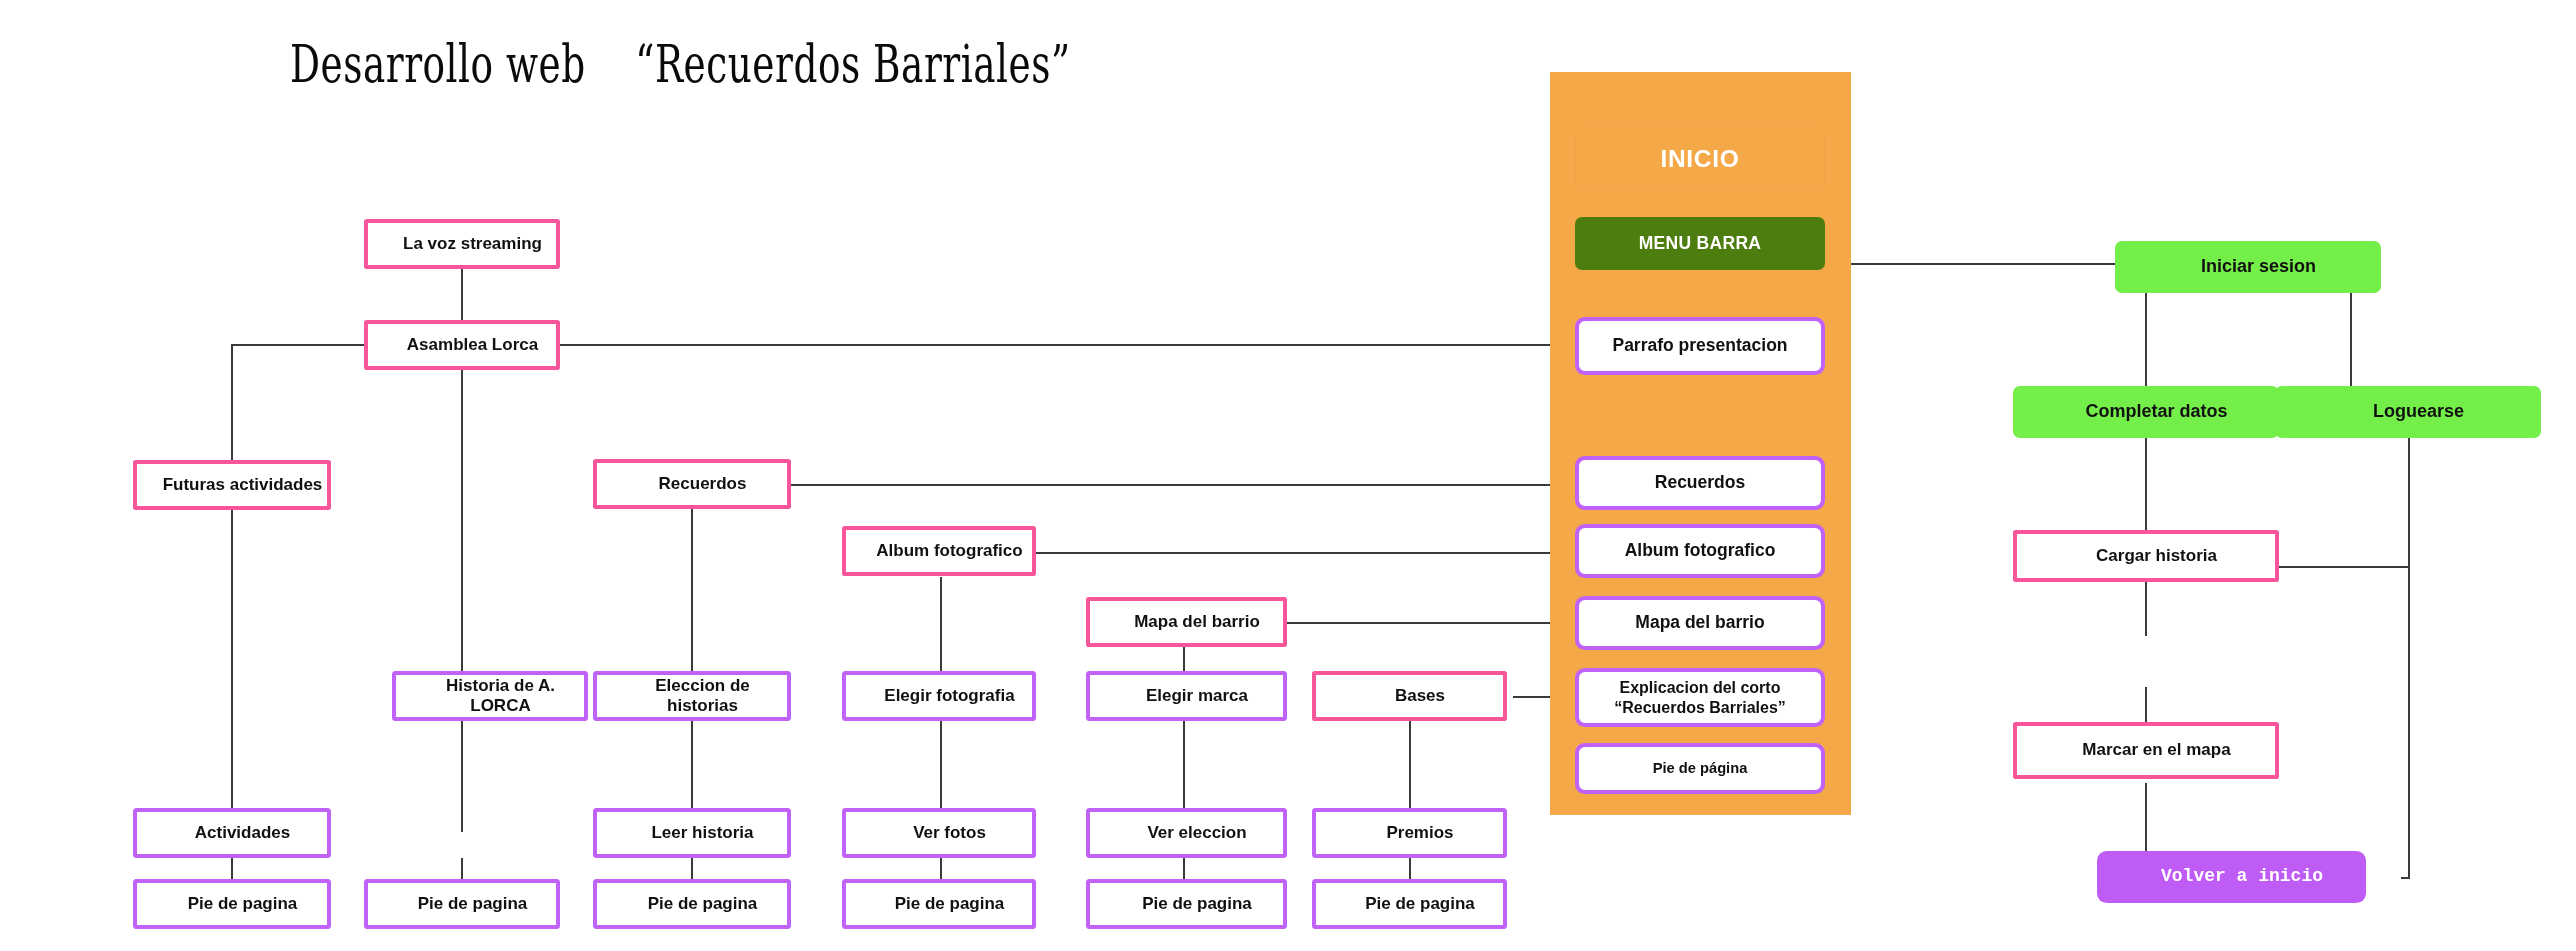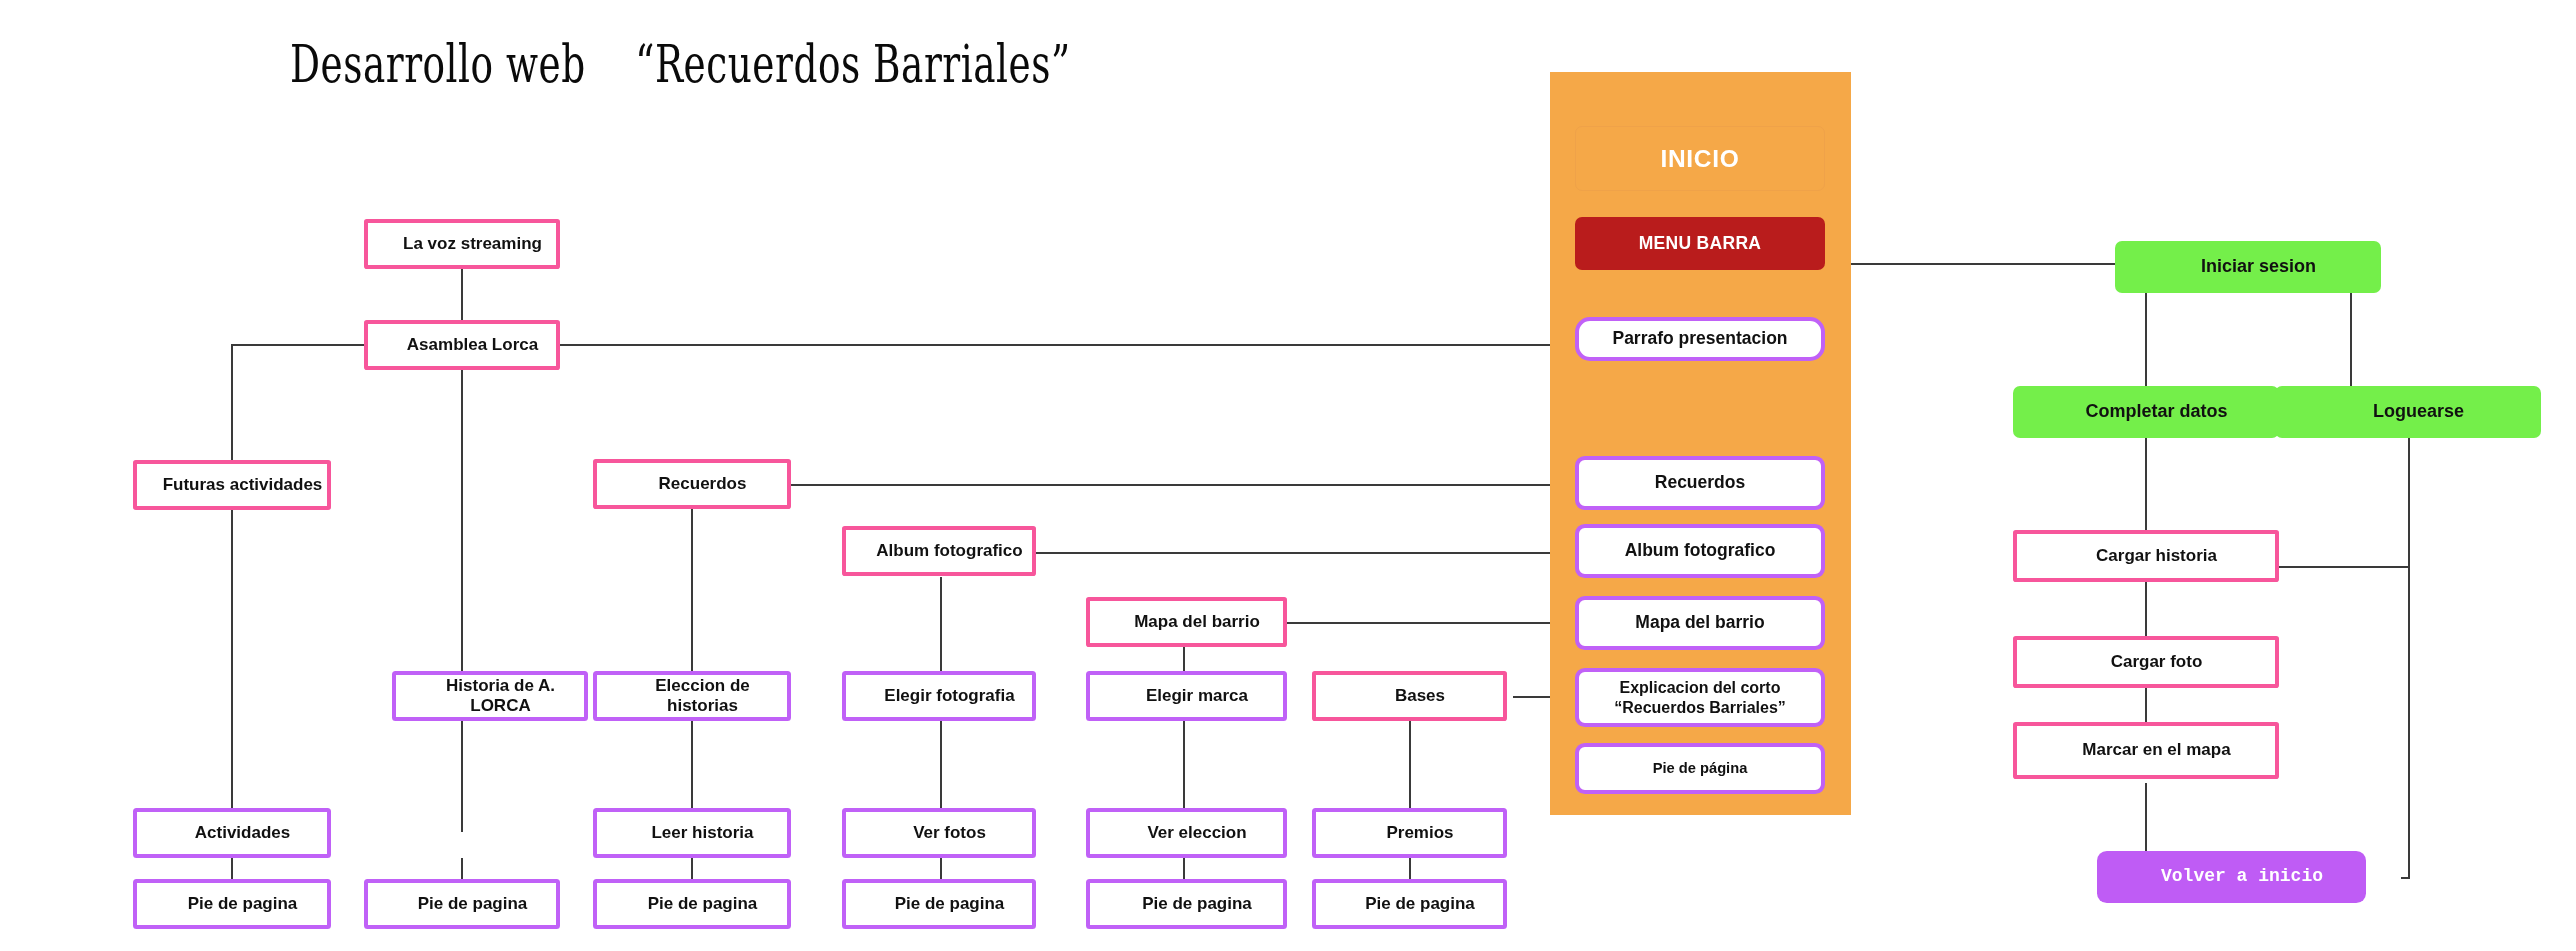--- a/index.html
+++ b/index.html
@@ -64,21 +64,21 @@
     display: flex;
     align-items: center;
     justify-content: center;
     text-align: center;
     left: 1575px;
     width: 250px;
   }
   #menu-barra {
     top: 217px;
     height: 53px;
-    background: #b91c1c;
+    background: #4d7c0f;
     border-radius: 7px;
     color: #ffffff;
     font-size: 17.5px;
     font-weight: 700;
     letter-spacing: 0.3px;
   }
   .panel-white {
     background: #ffffff;
     border: 4.2px solid #c061f7;
     border-radius: 9.8px;
@@ -220,21 +220,21 @@
   <div class="conn h" style="left:2401px; top:877px; width:8.4px;"></div>
 
   <div id="orange-panel"></div>
 
   <div id="inicio-box">
     <span id="inicio-label">INICIO</span>
   </div>
 
   <div class="panel-box" id="menu-barra" style="top:217px; height:53px;">MENU BARRA</div>
 
-  <div class="panel-box panel-white" style="top:317px; height:44px;border-radius:15px;">Parrafo presentacion</div>
+  <div class="panel-box panel-white" style="top:317px; height:58px;">Parrafo presentacion</div>
 
   <div class="panel-box panel-white" style="top:456px; height:54px;">Recuerdos</div>
 
   <div class="panel-box panel-white" style="top:524px; height:54px;">Album fotografico</div>
 
   <div class="panel-box panel-white" style="top:596px; height:54px;">Mapa del barrio</div>
 
   <div class="panel-box panel-white" style="top:668px; height:59px; white-space:pre-line; font-size:16px;">Explicacion del corto
 “Recuerdos Barriales”</div>
 
@@ -286,20 +286,19 @@
   <div class="node purple" style="left:1312px; top:879px; width:195px; height:50px;">Pie de pagina</div>
 
   <div class="node green-fill" style="left:2115px; top:241px; width:266px; height:52px;">Iniciar sesion</div>
 
   <div class="node green-fill" style="left:2013px; top:386px; width:266px; height:52px;">Completar datos</div>
 
   <div class="node green-fill" style="left:2275px; top:386px; width:266px; height:52px;">Loguearse</div>
 
   <div class="node pink" style="left:2013px; top:530px; width:266px; height:52px;">Cargar historia</div>
 
-  <div class="node pink" style="left:2013px; top:636px; width:266px; height:52px;">Cargar foto</div>
 
   <div class="node pink" style="left:2013px; top:722px; width:266px; height:57px;">Marcar en el mapa</div>
 
   <div class="node violet-fill" style="left:2097px; top:851px; width:269px; height:52px;">Volver a inicio</div>
 
 </div>
 
 
 </body></html>

